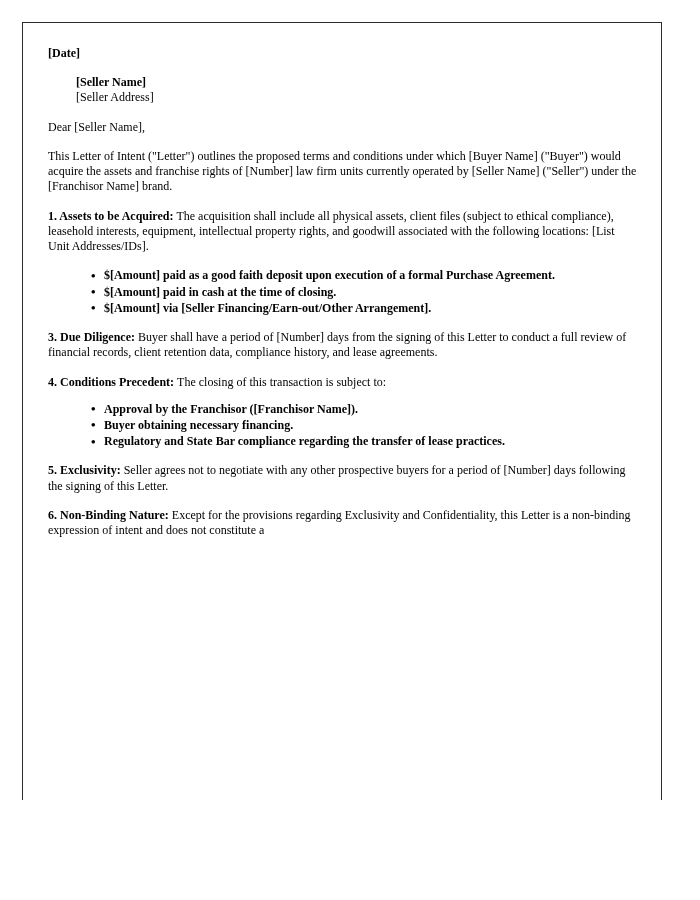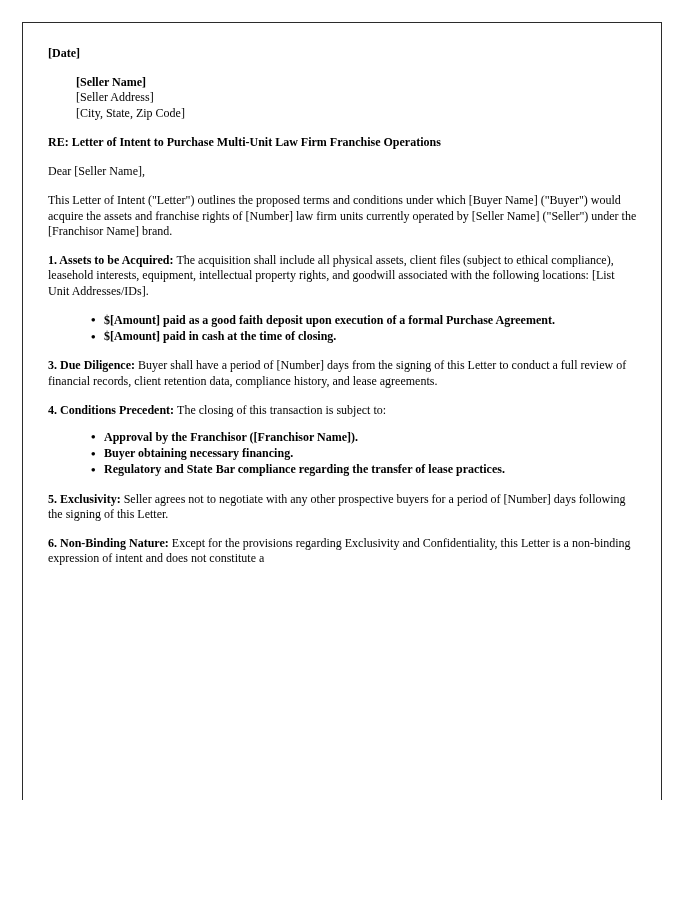--- a/index.html
+++ b/index.html
@@ -82,39 +82,36 @@
 <div id="document-page">
   <div id="document-body">
 
     <p class="blk">
       <b>[Date]</b>
     </p>
 
     <p class="blk">
       <span class="addr-line bold">[Seller Name]</span>
       <span class="addr-line">[Seller Address]</span>
-      <span class="addr-line">[City, State, Zip Code]</span>
     </p>
 
-    <p class="blk">
-      <b>RE: Letter of Intent to Purchase Multi-Unit Law Firm Franchise Operations</b>
-    </p>
 
     <p class="blk">Dear [Seller Name],</p>
 
     <p class="blk">This Letter of Intent ("Letter") outlines the proposed terms and conditions under which [Buyer Name] ("Buyer") would acquire the assets and franchise rights of [Number] law firm units currently operated by [Seller Name] ("Seller") under the [Franchisor Name] brand.</p>
 
     <p class="blk">
       <b>1. Assets to be Acquired: </b>
       <span>The acquisition shall include all physical assets, client files (subject to ethical compliance), leasehold interests, equipment, intellectual property rights, and goodwill associated with the following locations: [List Unit Addresses/IDs].</span>
     </p>
 
     <ul class="doc-list">
       <li>$[Amount] paid as a good faith deposit upon execution of a formal Purchase Agreement.</li>
       <li>$[Amount] paid in cash at the time of closing.</li>
+      <li>$[Amount] via [Seller Financing/Earn-out/Other Arrangement].</li>
     </ul>
 
     <p class="blk">
       <b>3. Due Diligence: </b>
       <span>Buyer shall have a period of [Number] days from the signing of this Letter to conduct a full review of financial records, client retention data, compliance history, and lease agreements.</span>
     </p>
 
     <p class="blk tight">
       <b>4. Conditions Precedent: </b>
       <span>The closing of this transaction is subject to:</span>

